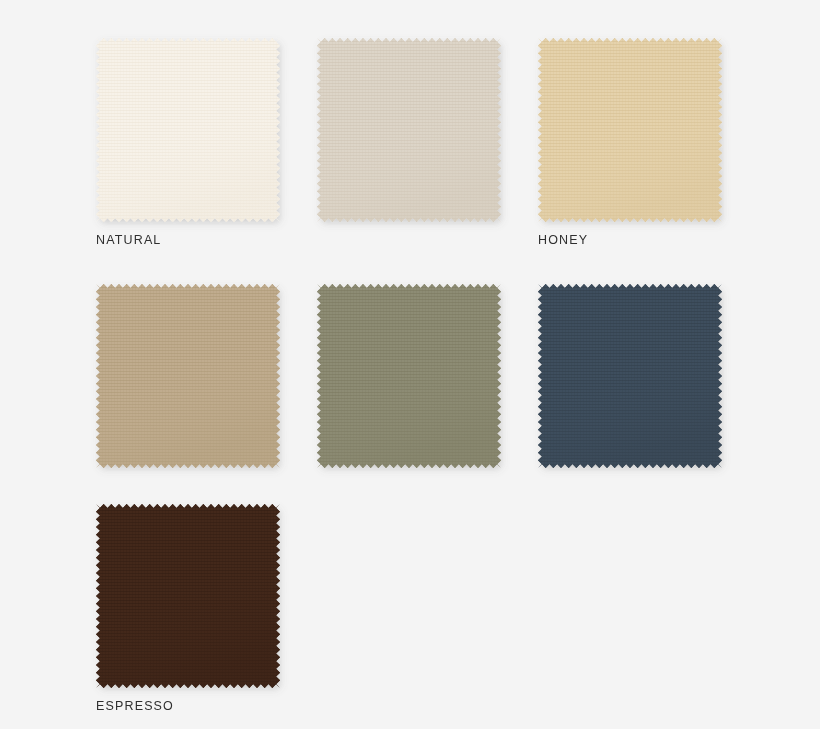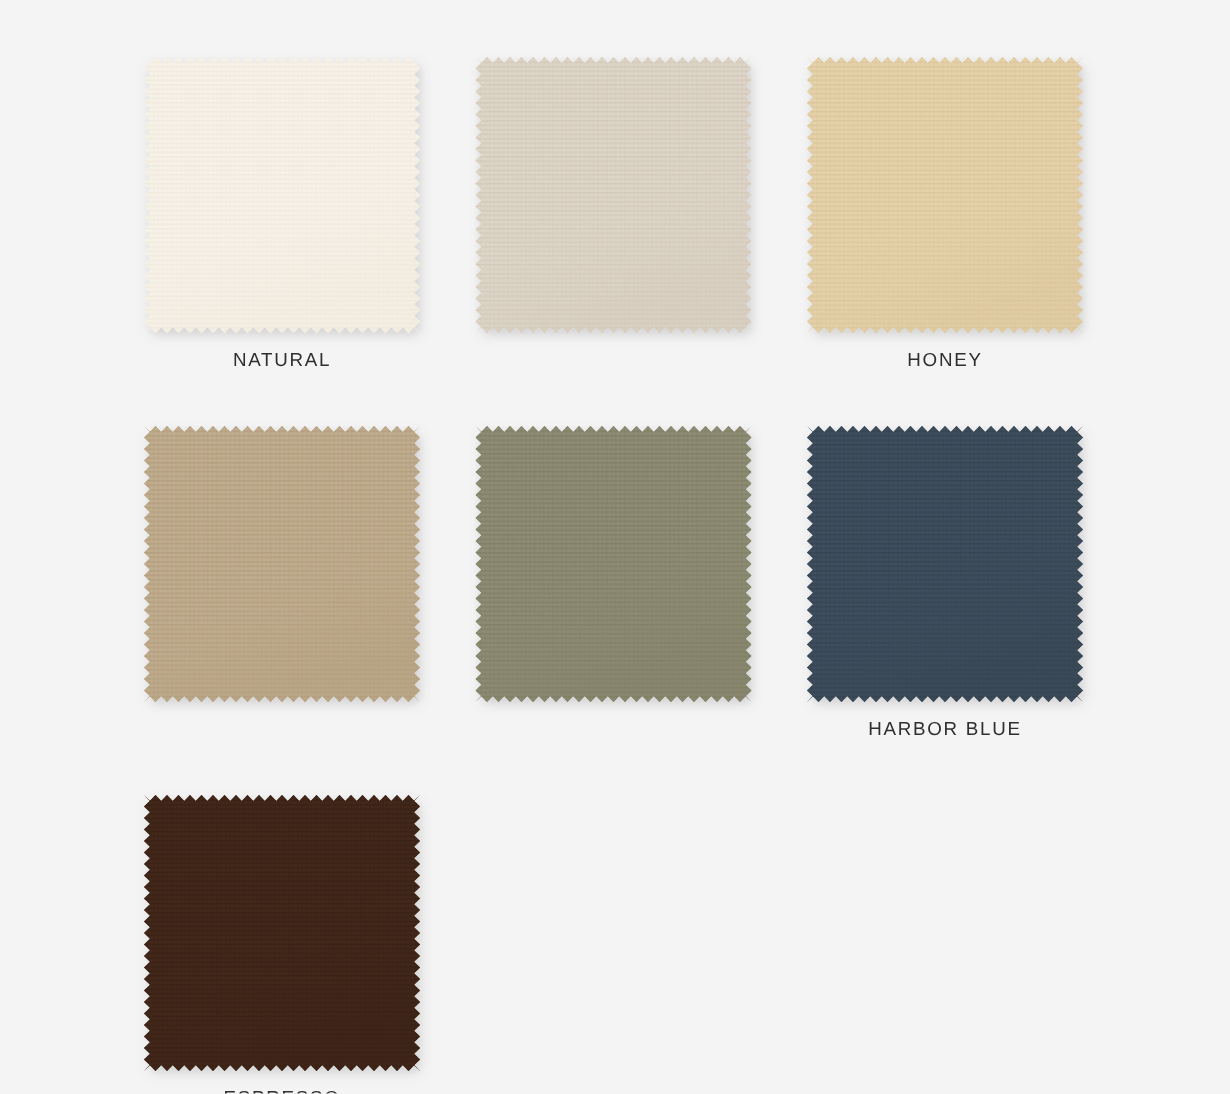--- a/index.html
+++ b/index.html
@@ -16,21 +16,20 @@
     position: relative;
   }
 
   #palette-board {
     position: absolute;
     left: 0;
     top: 0;
     width: 820px;
     height: 729px;
     background: #f4f4f4;
-    text-align: center;
   }
 
   .swatch-grid {
     position: absolute;
     left: 96px;
     top: 38px;
     width: 640px;
     display: grid;
     grid-template-columns: repeat(3, 184px);
     column-gap: 37px;
@@ -242,21 +241,20 @@
                 <feDropShadow dx="2" dy="3" stdDeviation="3.5" flood-color="#6b6b6b" flood-opacity="0.26"></feDropShadow>
               </filter>
             </defs>
             <path d="M0.00,0.00L3.83,4.00L7.67,0.00L11.50,4.00L15.33,0.00L19.17,4.00L23.00,0.00L26.83,4.00L30.67,0.00L34.50,4.00L38.33,0.00L42.17,4.00L46.00,0.00L49.83,4.00L53.67,0.00L57.50,4.00L61.33,0.00L65.17,4.00L69.00,0.00L72.83,4.00L76.67,0.00L80.50,4.00L84.33,0.00L88.17,4.00L92.00,0.00L95.83,4.00L99.67,0.00L103.50,4.00L107.33,0.00L111.17,4.00L115.00,0.00L118.83,4.00L122.67,0.00L126.50,4.00L130.33,0.00L134.17,4.00L138.00,0.00L141.83,4.00L145.67,0.00L149.50,4.00L153.33,0.00L157.17,4.00L161.00,0.00L164.83,4.00L168.67,0.00L172.50,4.00L176.33,0.00L180.17,4.00L184.00,0.00L180.00,3.83L184.00,7.67L180.00,11.50L184.00,15.33L180.00,19.17L184.00,23.00L180.00,26.83L184.00,30.67L180.00,34.50L184.00,38.33L180.00,42.17L184.00,46.00L180.00,49.83L184.00,53.67L180.00,57.50L184.00,61.33L180.00,65.17L184.00,69.00L180.00,72.83L184.00,76.67L180.00,80.50L184.00,84.33L180.00,88.17L184.00,92.00L180.00,95.83L184.00,99.67L180.00,103.50L184.00,107.33L180.00,111.17L184.00,115.00L180.00,118.83L184.00,122.67L180.00,126.50L184.00,130.33L180.00,134.17L184.00,138.00L180.00,141.83L184.00,145.67L180.00,149.50L184.00,153.33L180.00,157.17L184.00,161.00L180.00,164.83L184.00,168.67L180.00,172.50L184.00,176.33L180.00,180.17L184.00,184.00L180.17,180.00L176.33,184.00L172.50,180.00L168.67,184.00L164.83,180.00L161.00,184.00L157.17,180.00L153.33,184.00L149.50,180.00L145.67,184.00L141.83,180.00L138.00,184.00L134.17,180.00L130.33,184.00L126.50,180.00L122.67,184.00L118.83,180.00L115.00,184.00L111.17,180.00L107.33,184.00L103.50,180.00L99.67,184.00L95.83,180.00L92.00,184.00L88.17,180.00L84.33,184.00L80.50,180.00L76.67,184.00L72.83,180.00L69.00,184.00L65.17,180.00L61.33,184.00L57.50,180.00L53.67,184.00L49.83,180.00L46.00,184.00L42.17,180.00L38.33,184.00L34.50,180.00L30.67,184.00L26.83,180.00L23.00,184.00L19.17,180.00L15.33,184.00L11.50,180.00L7.67,184.00L3.83,180.00L0.00,184.00L4.00,180.17L0.00,176.33L4.00,172.50L0.00,168.67L4.00,164.83L0.00,161.00L4.00,157.17L0.00,153.33L4.00,149.50L0.00,145.67L4.00,141.83L0.00,138.00L4.00,134.17L0.00,130.33L4.00,126.50L0.00,122.67L4.00,118.83L0.00,115.00L4.00,111.17L0.00,107.33L4.00,103.50L0.00,99.67L4.00,95.83L0.00,92.00L4.00,88.17L0.00,84.33L4.00,80.50L0.00,76.67L4.00,72.83L0.00,69.00L4.00,65.17L0.00,61.33L4.00,57.50L0.00,53.67L4.00,49.83L0.00,46.00L4.00,42.17L0.00,38.33L4.00,34.50L0.00,30.67L4.00,26.83L0.00,23.00L4.00,19.17L0.00,15.33L4.00,11.50L0.00,7.67L4.00,3.83Z" fill="#3e4e5e" filter="url(#shadow-sw5)"></path>
             <g clip-path="url(#clip-sw5)">
               <rect x="0" y="0" width="184" height="184" fill="url(#weave-sw5)"></rect>
               <rect x="0" y="0" width="184" height="184" fill="url(#shade-sw5)"></rect>
             </g>
           </svg>
         </div>
-        <div class="swatch-label">HARBOR BLUE</div>
       </div>
       <div class="swatch-cell">
         <div class="swatch-chip">
           <svg class="chip-svg" viewBox="0 0 184 184" width="184" height="184">
             <defs>
               <clipPath id="clip-sw6">
                 <path d="M0.00,0.00L3.83,4.00L7.67,0.00L11.50,4.00L15.33,0.00L19.17,4.00L23.00,0.00L26.83,4.00L30.67,0.00L34.50,4.00L38.33,0.00L42.17,4.00L46.00,0.00L49.83,4.00L53.67,0.00L57.50,4.00L61.33,0.00L65.17,4.00L69.00,0.00L72.83,4.00L76.67,0.00L80.50,4.00L84.33,0.00L88.17,4.00L92.00,0.00L95.83,4.00L99.67,0.00L103.50,4.00L107.33,0.00L111.17,4.00L115.00,0.00L118.83,4.00L122.67,0.00L126.50,4.00L130.33,0.00L134.17,4.00L138.00,0.00L141.83,4.00L145.67,0.00L149.50,4.00L153.33,0.00L157.17,4.00L161.00,0.00L164.83,4.00L168.67,0.00L172.50,4.00L176.33,0.00L180.17,4.00L184.00,0.00L180.00,3.83L184.00,7.67L180.00,11.50L184.00,15.33L180.00,19.17L184.00,23.00L180.00,26.83L184.00,30.67L180.00,34.50L184.00,38.33L180.00,42.17L184.00,46.00L180.00,49.83L184.00,53.67L180.00,57.50L184.00,61.33L180.00,65.17L184.00,69.00L180.00,72.83L184.00,76.67L180.00,80.50L184.00,84.33L180.00,88.17L184.00,92.00L180.00,95.83L184.00,99.67L180.00,103.50L184.00,107.33L180.00,111.17L184.00,115.00L180.00,118.83L184.00,122.67L180.00,126.50L184.00,130.33L180.00,134.17L184.00,138.00L180.00,141.83L184.00,145.67L180.00,149.50L184.00,153.33L180.00,157.17L184.00,161.00L180.00,164.83L184.00,168.67L180.00,172.50L184.00,176.33L180.00,180.17L184.00,184.00L180.17,180.00L176.33,184.00L172.50,180.00L168.67,184.00L164.83,180.00L161.00,184.00L157.17,180.00L153.33,184.00L149.50,180.00L145.67,184.00L141.83,180.00L138.00,184.00L134.17,180.00L130.33,184.00L126.50,180.00L122.67,184.00L118.83,180.00L115.00,184.00L111.17,180.00L107.33,184.00L103.50,180.00L99.67,184.00L95.83,180.00L92.00,184.00L88.17,180.00L84.33,184.00L80.50,180.00L76.67,184.00L72.83,180.00L69.00,184.00L65.17,180.00L61.33,184.00L57.50,180.00L53.67,184.00L49.83,180.00L46.00,184.00L42.17,180.00L38.33,184.00L34.50,180.00L30.67,184.00L26.83,180.00L23.00,184.00L19.17,180.00L15.33,184.00L11.50,180.00L7.67,184.00L3.83,180.00L0.00,184.00L4.00,180.17L0.00,176.33L4.00,172.50L0.00,168.67L4.00,164.83L0.00,161.00L4.00,157.17L0.00,153.33L4.00,149.50L0.00,145.67L4.00,141.83L0.00,138.00L4.00,134.17L0.00,130.33L4.00,126.50L0.00,122.67L4.00,118.83L0.00,115.00L4.00,111.17L0.00,107.33L4.00,103.50L0.00,99.67L4.00,95.83L0.00,92.00L4.00,88.17L0.00,84.33L4.00,80.50L0.00,76.67L4.00,72.83L0.00,69.00L4.00,65.17L0.00,61.33L4.00,57.50L0.00,53.67L4.00,49.83L0.00,46.00L4.00,42.17L0.00,38.33L4.00,34.50L0.00,30.67L4.00,26.83L0.00,23.00L4.00,19.17L0.00,15.33L4.00,11.50L0.00,7.67L4.00,3.83Z"></path>
               </clipPath>
               <pattern id="weave-sw6" width="3" height="3" patternUnits="userSpaceOnUse">
                 <rect width="3" height="3" fill="#43281a"></rect>

